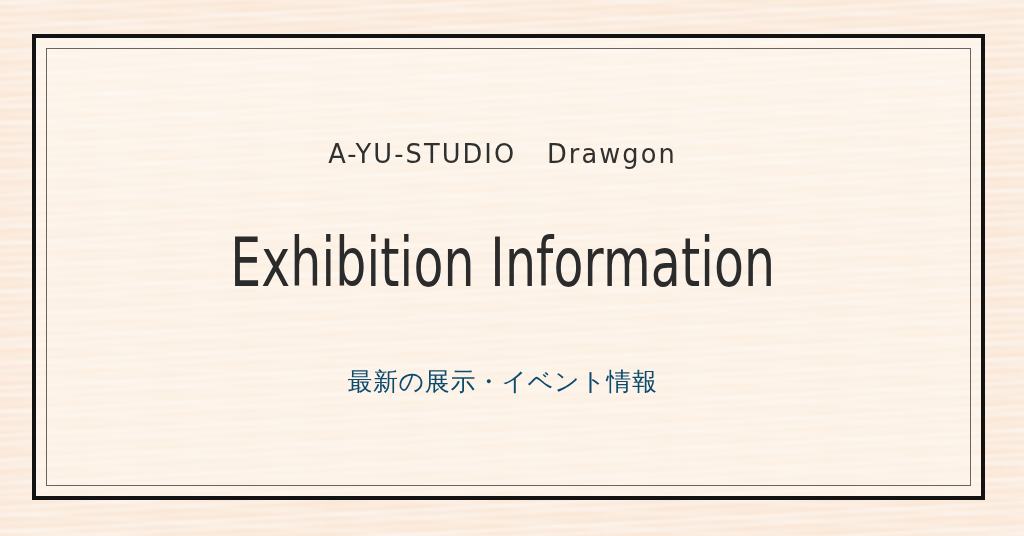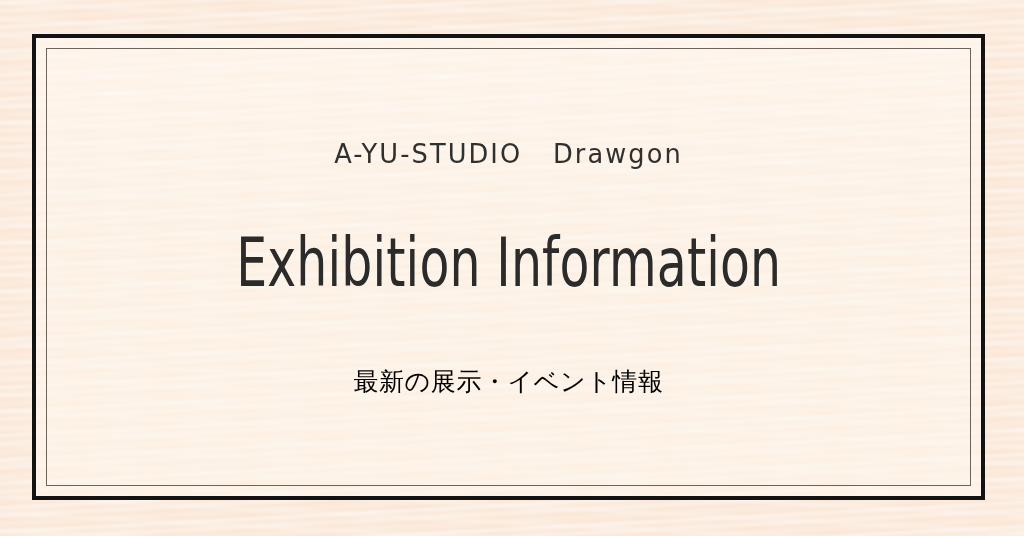--- a/index.html
+++ b/index.html
@@ -90,21 +90,21 @@
     pointer-events: none;
     background: linear-gradient(180deg,
                 rgba(255,252,246,0.55) 0%,
                 rgba(255,250,242,0.42) 45%,
                 rgba(255,249,240,0.50) 100%);
   }
 
   
   .content {
     position: absolute;
-    left: 46px;
+    left: 40px;
     top: 48px;
     width: 925px;
     height: 438px;
     display: flex;
     flex-direction: column;
     align-items: center;
     justify-content: center;
     text-align: center;
   }
 
@@ -132,21 +132,21 @@
     transform: scaleX(0.80);
     transform-origin: center center;
     white-space: nowrap;
   }
 
   .subtitle {
     font-family: "DejaVu Sans", "Liberation Sans", sans-serif;
     font-size: 25px;
     font-weight: 400;
     letter-spacing: 0.6px;
-    color: #000000;
+    color: #0c4a6e;
     line-height: 1;
     margin: 0;
     white-space: nowrap;
   }
 </style>
 </head>
 <body>
 
 <div class="banner">
 

